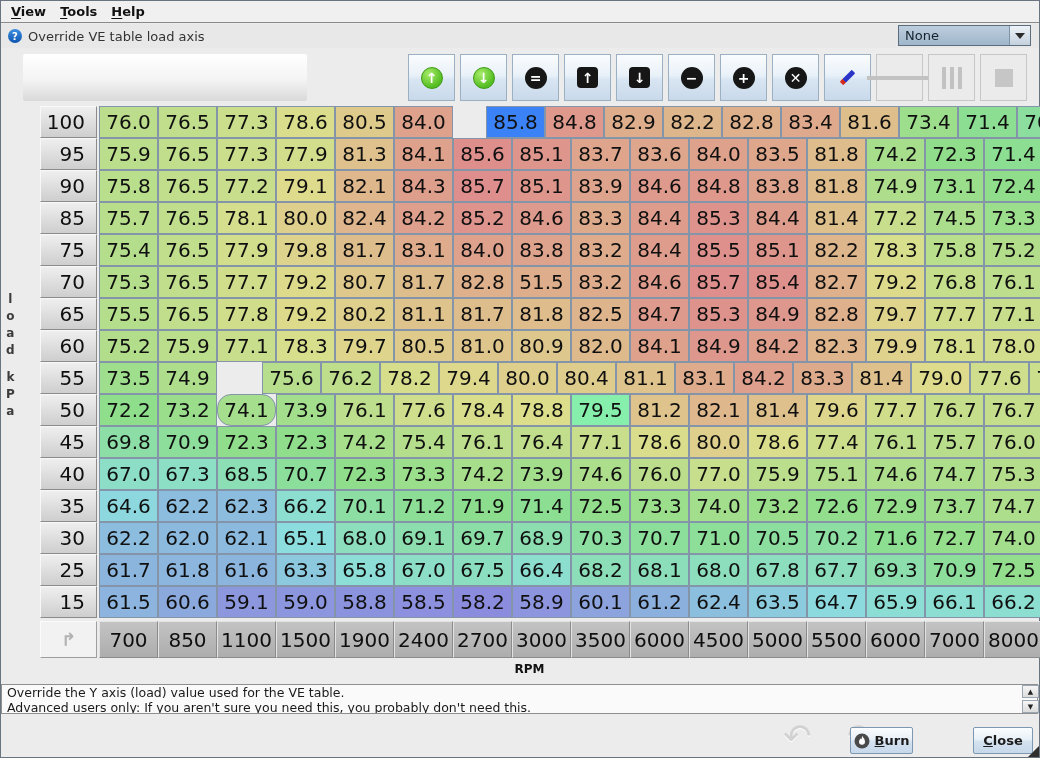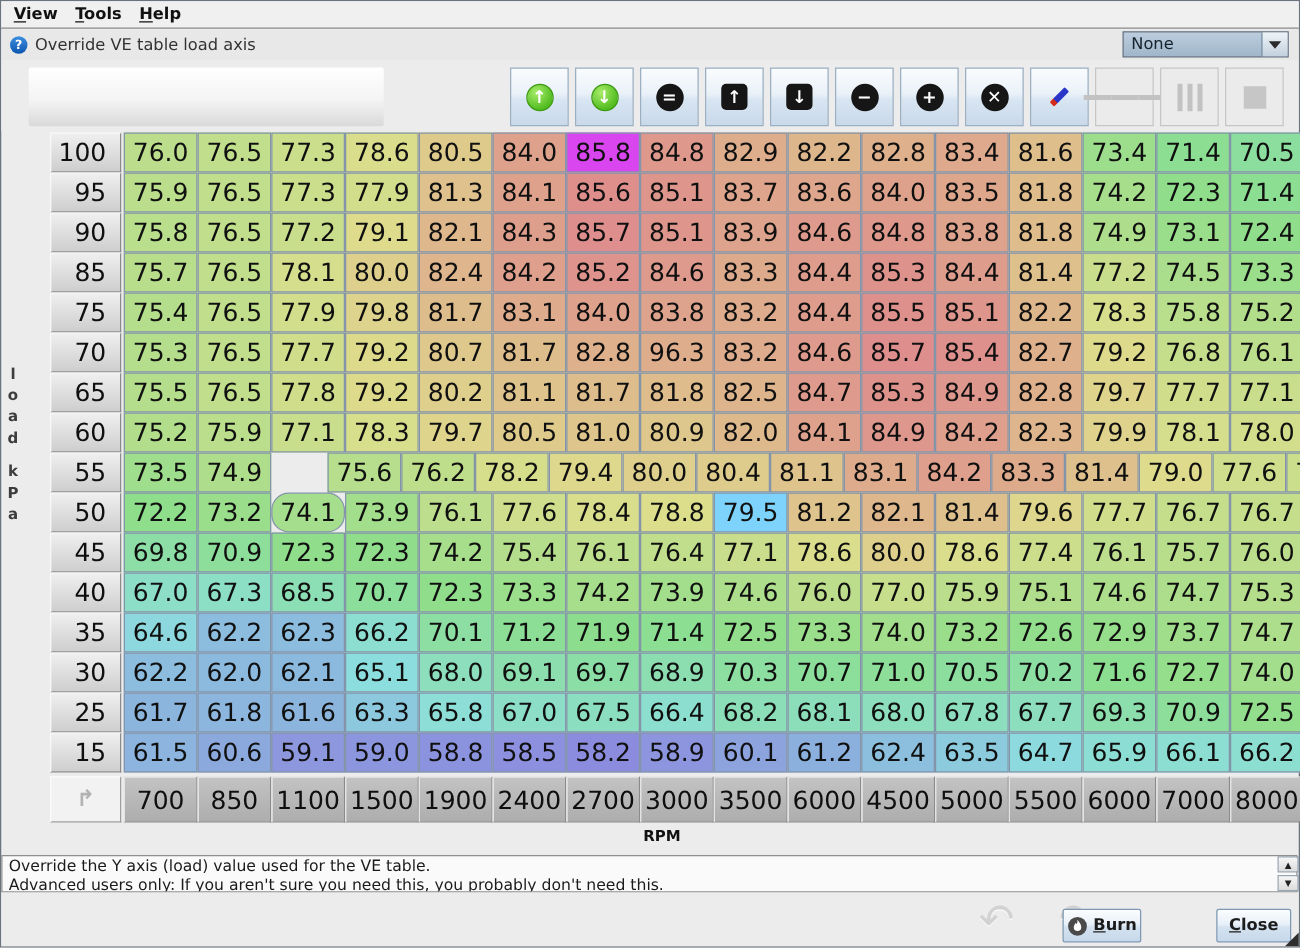--- a/index.html
+++ b/index.html
@@ -164,21 +164,21 @@
 <div class="ve-table">
     <div class="ve-row">
       <div class="load-cell">100</div>
       <div class="gapc"></div>
       <div class="ve-cell" style="background: rgb(188, 222, 140);">76.0</div>
       <div class="ve-cell" style="background: rgb(193, 222, 140);">76.5</div>
       <div class="ve-cell" style="background: rgb(203, 222, 140);">77.3</div>
       <div class="ve-cell" style="background: rgb(218, 222, 140);">78.6</div>
       <div class="ve-cell" style="background: rgb(222, 203, 140);">80.5</div>
       <div class="ve-cell" style="background: rgb(222, 162, 140);">84.0</div>
-      <div class="ve-cell" style="background: #d946ef;">85.8</div>
+      <div class="ve-cell" style="background: #3b82f6; margin-left: 33px;">85.8</div>
       <div class="ve-cell" style="background: rgb(222, 153, 140);">84.8</div>
       <div class="ve-cell" style="background: rgb(222, 174, 140);">82.9</div>
       <div class="ve-cell" style="background: rgb(222, 182, 140);">82.2</div>
       <div class="ve-cell" style="background: rgb(222, 176, 140);">82.8</div>
       <div class="ve-cell" style="background: rgb(222, 169, 140);">83.4</div>
       <div class="ve-cell" style="background: rgb(222, 191, 140);">81.6</div>
       <div class="ve-cell" style="background: rgb(157, 222, 140);">73.4</div>
       <div class="ve-cell" style="background: rgb(140, 222, 147);">71.4</div>
       <div class="ve-cell" style="background: rgb(140, 222, 158);">70.5</div>
     </div>
@@ -265,21 +265,21 @@
     <div class="ve-row">
       <div class="load-cell">70</div>
       <div class="gapc"></div>
       <div class="ve-cell" style="background: rgb(180, 222, 140);">75.3</div>
       <div class="ve-cell" style="background: rgb(193, 222, 140);">76.5</div>
       <div class="ve-cell" style="background: rgb(208, 222, 140);">77.7</div>
       <div class="ve-cell" style="background: rgb(222, 218, 140);">79.2</div>
       <div class="ve-cell" style="background: rgb(222, 200, 140);">80.7</div>
       <div class="ve-cell" style="background: rgb(222, 189, 140);">81.7</div>
       <div class="ve-cell" style="background: rgb(222, 176, 140);">82.8</div>
-      <div class="ve-cell" style="background: rgb(222, 173, 140);">96.3</div>
+      <div class="ve-cell" style="background: rgb(222, 173, 140);">51.5</div>
       <div class="ve-cell" style="background: rgb(222, 172, 140);">83.2</div>
       <div class="ve-cell" style="background: rgb(222, 154, 140);">84.6</div>
       <div class="ve-cell" style="background: rgb(222, 142, 140);">85.7</div>
       <div class="ve-cell" style="background: rgb(222, 144, 140);">85.4</div>
       <div class="ve-cell" style="background: rgb(222, 177, 140);">82.7</div>
       <div class="ve-cell" style="background: rgb(222, 218, 140);">79.2</div>
       <div class="ve-cell" style="background: rgb(197, 222, 140);">76.8</div>
       <div class="ve-cell" style="background: rgb(189, 222, 140);">76.1</div>
     </div>
     <div class="ve-row">
@@ -346,21 +346,21 @@
       <div class="load-cell">50</div>
       <div class="gapc"></div>
       <div class="ve-cell" style="background: rgb(143, 222, 140);">72.2</div>
       <div class="ve-cell" style="background: rgb(154, 222, 140);">73.2</div>
       <div class="ve-cell" style="background: rgb(165, 222, 140); border-radius: 14px;">74.1</div>
       <div class="ve-cell" style="background: rgb(163, 222, 140);">73.9</div>
       <div class="ve-cell" style="background: rgb(189, 222, 140);">76.1</div>
       <div class="ve-cell" style="background: rgb(207, 222, 140);">77.6</div>
       <div class="ve-cell" style="background: rgb(216, 222, 140);">78.4</div>
       <div class="ve-cell" style="background: rgb(220, 222, 140);">78.8</div>
-      <div class="ve-cell" style="background: #7dd3fc;">79.5</div>
+      <div class="ve-cell" style="background: #86efac;">79.5</div>
       <div class="ve-cell" style="background: rgb(222, 195, 140);">81.2</div>
       <div class="ve-cell" style="background: rgb(222, 184, 140);">82.1</div>
       <div class="ve-cell" style="background: rgb(222, 192, 140);">81.4</div>
       <div class="ve-cell" style="background: rgb(222, 214, 140);">79.6</div>
       <div class="ve-cell" style="background: rgb(208, 222, 140);">77.7</div>
       <div class="ve-cell" style="background: rgb(196, 222, 140);">76.7</div>
       <div class="ve-cell" style="background: rgb(196, 222, 140);">76.7</div>
     </div>
     <div class="ve-row">
       <div class="load-cell">45</div>

